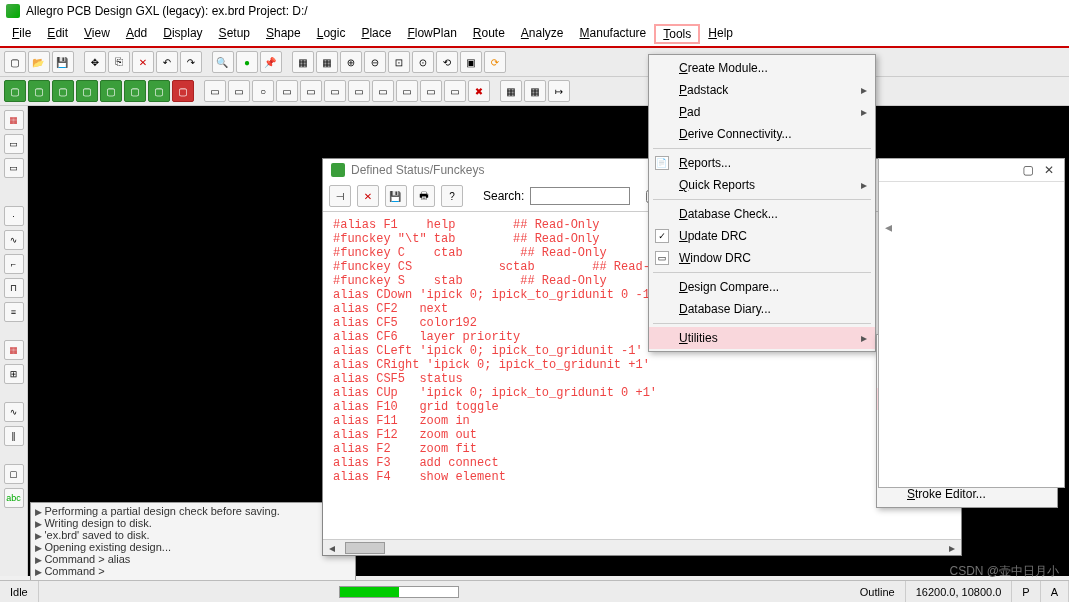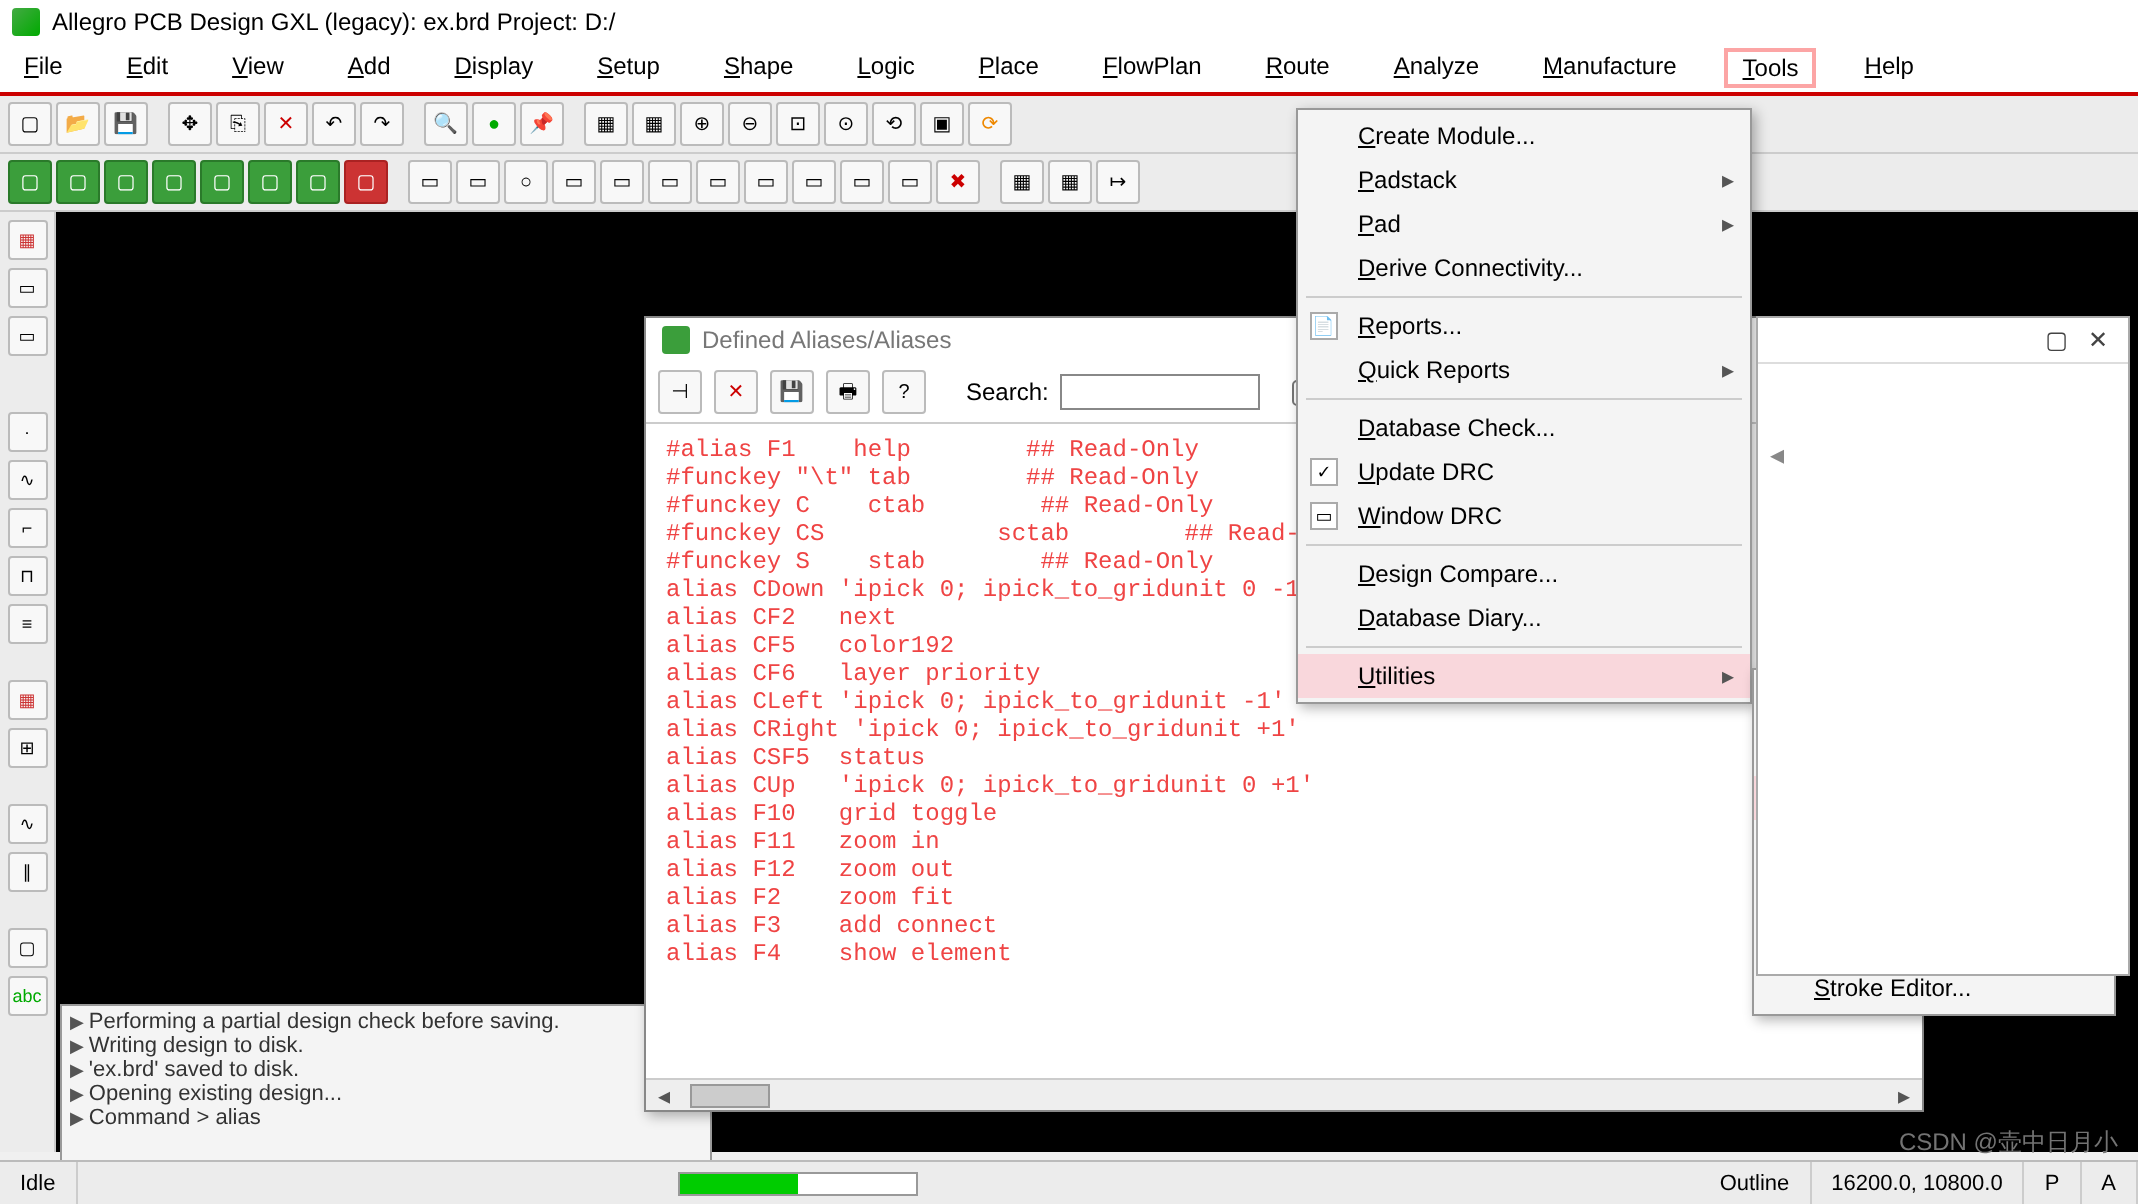--- a/index.html
+++ b/index.html
@@ -1,20 +1,20 @@
 <!DOCTYPE html>
 <html><head>
 <meta charset="utf-8">
 <style>
 * { box-sizing: border-box; margin: 0; padding: 0; }
 body { font-family: "Segoe UI", Tahoma, sans-serif; font-size: 12px; background: #f0f0f0; width: 1069px; height: 602px; overflow: hidden; position: relative; }
 .titlebar { display: flex; align-items: center; padding: 4px 6px; background: #fff; gap: 6px; }
 .titlebar .icon { width: 14px; height: 14px; background: linear-gradient(135deg,#4a4,#0a0); border-radius: 2px; }
 .titlebar .title { font-size: 12px; }
-.menubar { display: flex; gap: 16px; padding: 2px 4px; background: #fff; border-bottom: 2px solid #c00; }
+.menubar { display: flex; gap: 0; padding: 2px 4px; background: #fff; border-bottom: 2px solid #c00; }
 .menubar .mitem { padding: 2px 8px; cursor: pointer; }
 .menubar .mitem.open { border: 2px solid #fca5a5; padding: 1px 7px; }
 .menubar .mitem u { text-decoration: underline; }
 .toolbar { display: flex; align-items: center; padding: 3px 4px; background: #ececec; border-bottom: 1px solid #ccc; gap: 2px; flex-wrap: nowrap; overflow: hidden; }
 .tb-btn { width: 22px; height: 22px; border: 1px solid #bbb; background: #f8f8f8; border-radius: 2px; display: inline-flex; align-items: center; justify-content: center; font-size: 10px; cursor: pointer; }
 .tb-sep { width: 6px; }
 .tb-btn.green { background: #3b9e3b; border-color: #2a7a2a; color:#fff; }
 .tb-btn.red { color: #c00; }
 .tb-btn.orange { color: #e80; }
 .workspace { display: flex; height: 470px; }
@@ -155,26 +155,27 @@
   </div>
   <div class="canvas"></div>
 </div>
 
 <div class="log-panel" id="logpanel">
     <div class="line">Performing a partial design check before saving.</div>
     <div class="line">Writing design to disk.</div>
     <div class="line">'ex.brd' saved to disk.</div>
     <div class="line">Opening existing design...</div>
     <div class="line">Command &gt; alias</div>
+    <div class="line">Command &gt;</div>
   </div>
 
 <div class="dialog">
   <div class="dtitle">
     <span class="dicon"></span>
-    <span>Defined Aliases/Aliases</span>
+    <span>Defined Status/Funckeys</span>
   </div>
   <div class="dbar">
     <span class="tb-btn">⊣</span>
     <span class="tb-btn red">✕</span>
     <span class="tb-btn">💾</span>
     <span class="tb-btn">🖶</span>
     <span class="tb-btn">?</span>
     <span style="width:8px"></span>
     <span>Search:</span>
     <input type="text" style="">

